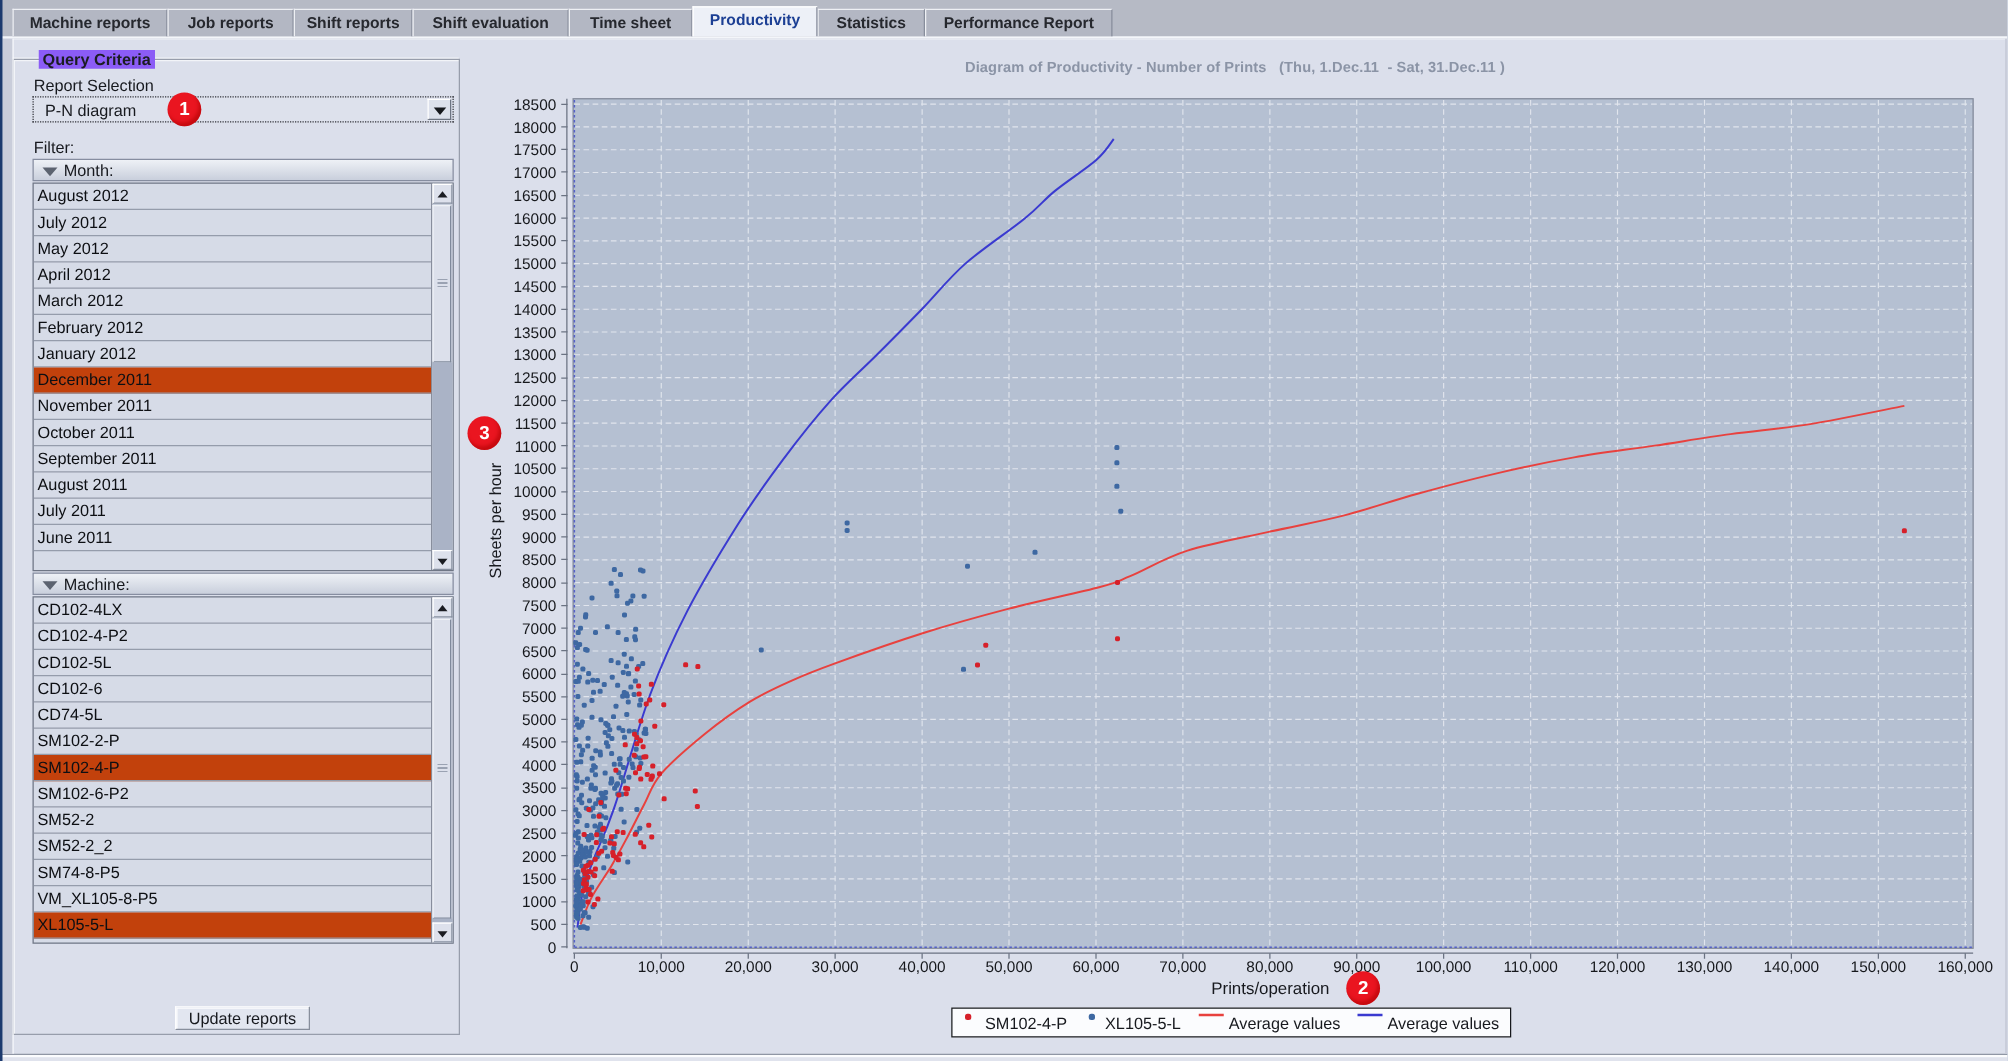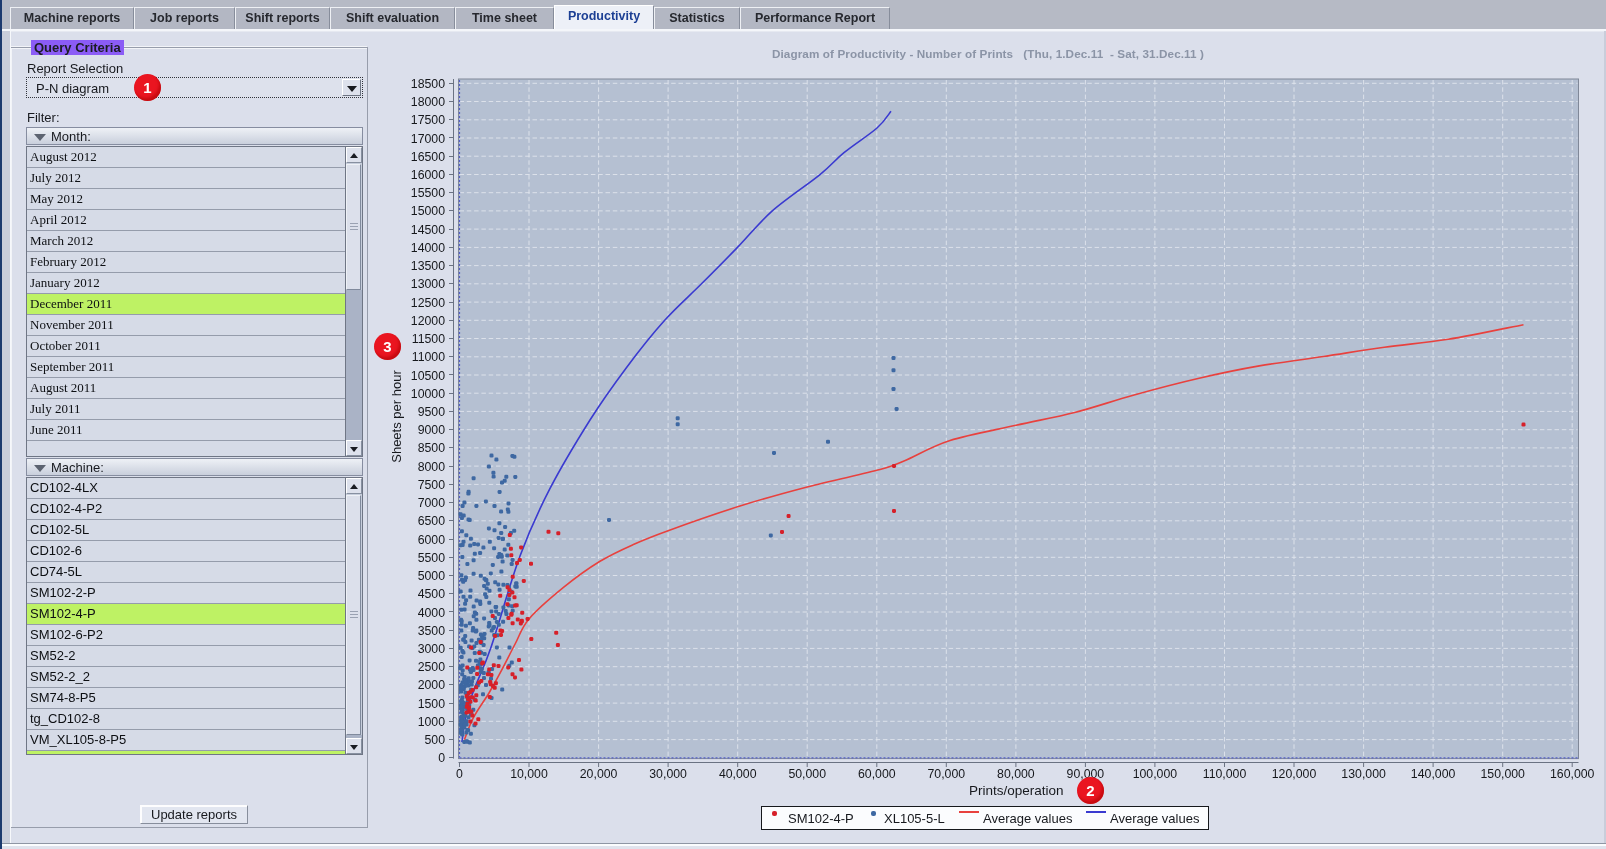--- a/index.html
+++ b/index.html
@@ -38,21 +38,21 @@
   border-top:6px solid #17191e; border-bottom:none; }
 .hdr { position:absolute; left:26px; width:337px; height:18px;
   background:linear-gradient(#eef1f6,#c9cfdc); border:1px solid #868da0; font-size:13px; color:#17191e; }
 .hdr .tri { position:absolute; left:7px; top:6px; width:0; height:0; border:6px solid transparent;
   border-top:7px solid #5c6370; border-bottom:none; }
 .hdr .htxt { position:absolute; left:24px; top:1px; }
 .listbox { position:absolute; left:26px; width:337px; background:#d6dbe7; border:1px solid #6f7685; }
 .listin { position:absolute; left:0; top:0; right:16px; bottom:0; border-right:1px solid #6f7685; overflow:hidden; }
 .row { height:21px; border-bottom:1px solid #959cab; font-size:13px; color:#0d0f13; padding-left:3px;
   line-height:20px; white-space:nowrap; }
-.row.sel { background:#bef264; }
+.row.sel { background:#c2410c; }
 .sbar { position:absolute; right:0; top:0; width:16px; bottom:0; background:#c7cedc; }
 .sbtn { position:absolute; left:0; width:16px; height:16px; background:#dde1ec;
   border:1px solid #8790a0; border-top-color:#fff; border-left-color:#fff; }
 .sbtn.up { top:0; }
 .sbtn.dn { bottom:0; }
 .sbtn:after { content:""; position:absolute; left:3px; }
 .sbtn.up:after { top:5px; border:4px solid transparent; border-bottom:5px solid #1a1c22; border-top:none; }
 .sbtn.dn:after { top:6px; border:4px solid transparent; border-top:5px solid #1a1c22; border-bottom:none; }
 .thumb { position:absolute; left:0; width:15px; background:#dce0eb;
   border:1px solid #808a9c; border-top-color:#eef1f6; border-left-color:#eef1f6; }
@@ -103,21 +103,21 @@
 <div id="combo">
       <span class="txt">P-N diagram</span>
       <span class="btn"></span>
     </div>
 <div class="lbl" style="left:27px; top:110px;">Filter:</div>
 
 <div class="hdr" style="top:127px;">
       <span class="tri"></span>
       <span class="htxt">Month:</span>
     </div>
-<div class="listbox" style="top:146px; height:311px;font-family:Liberation Serif, serif;">
+<div class="listbox" style="top:146px; height:311px;">
   <div class="listin">
 <div class="row">August 2012</div>
 <div class="row">July 2012</div>
 <div class="row">May 2012</div>
 <div class="row">April 2012</div>
 <div class="row">March 2012</div>
 <div class="row">February 2012</div>
 <div class="row">January 2012</div>
 <div class="row sel">December 2011</div>
 <div class="row">November 2011</div>
@@ -145,21 +145,20 @@
 <div class="row">CD102-4-P2</div>
 <div class="row">CD102-5L</div>
 <div class="row">CD102-6</div>
 <div class="row">CD74-5L</div>
 <div class="row">SM102-2-P</div>
 <div class="row sel">SM102-4-P</div>
 <div class="row">SM102-6-P2</div>
 <div class="row">SM52-2</div>
 <div class="row">SM52-2_2</div>
 <div class="row">SM74-8-P5</div>
-<div class="row">tg_CD102-8</div>
 <div class="row">VM_XL105-8-P5</div>
 <div class="row sel">XL105-5-L</div>
 <div class="row">XL105-6</div>
   </div>
   <div class="sbar">
     <div class="sbtn up"></div>
     <div class="thumb" style="top:17px; height:240px;"></div>
     <div class="strack" style="top:257px; bottom:16px;"></div>
     <div class="sbtn dn"></div>
   </div>

